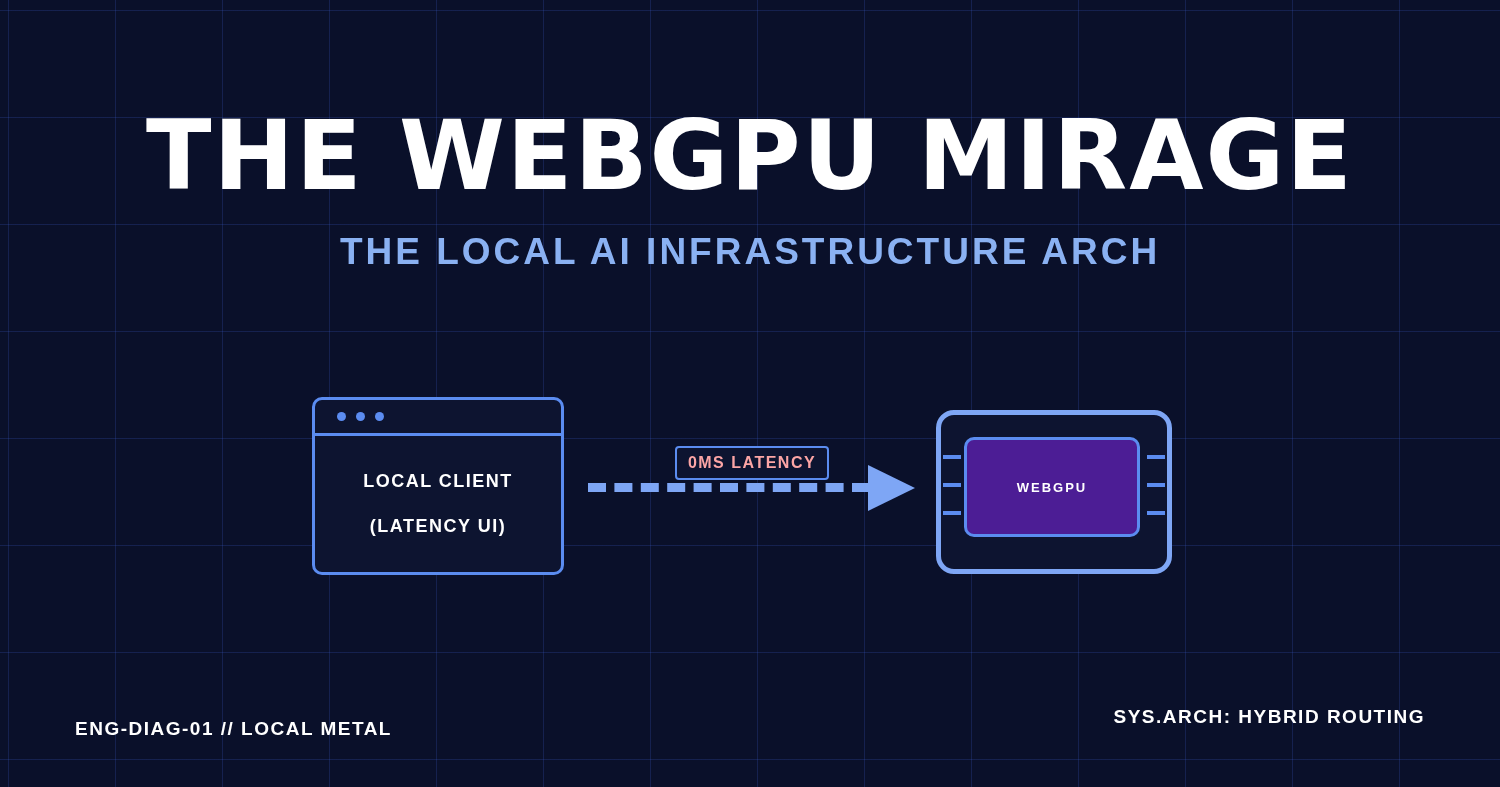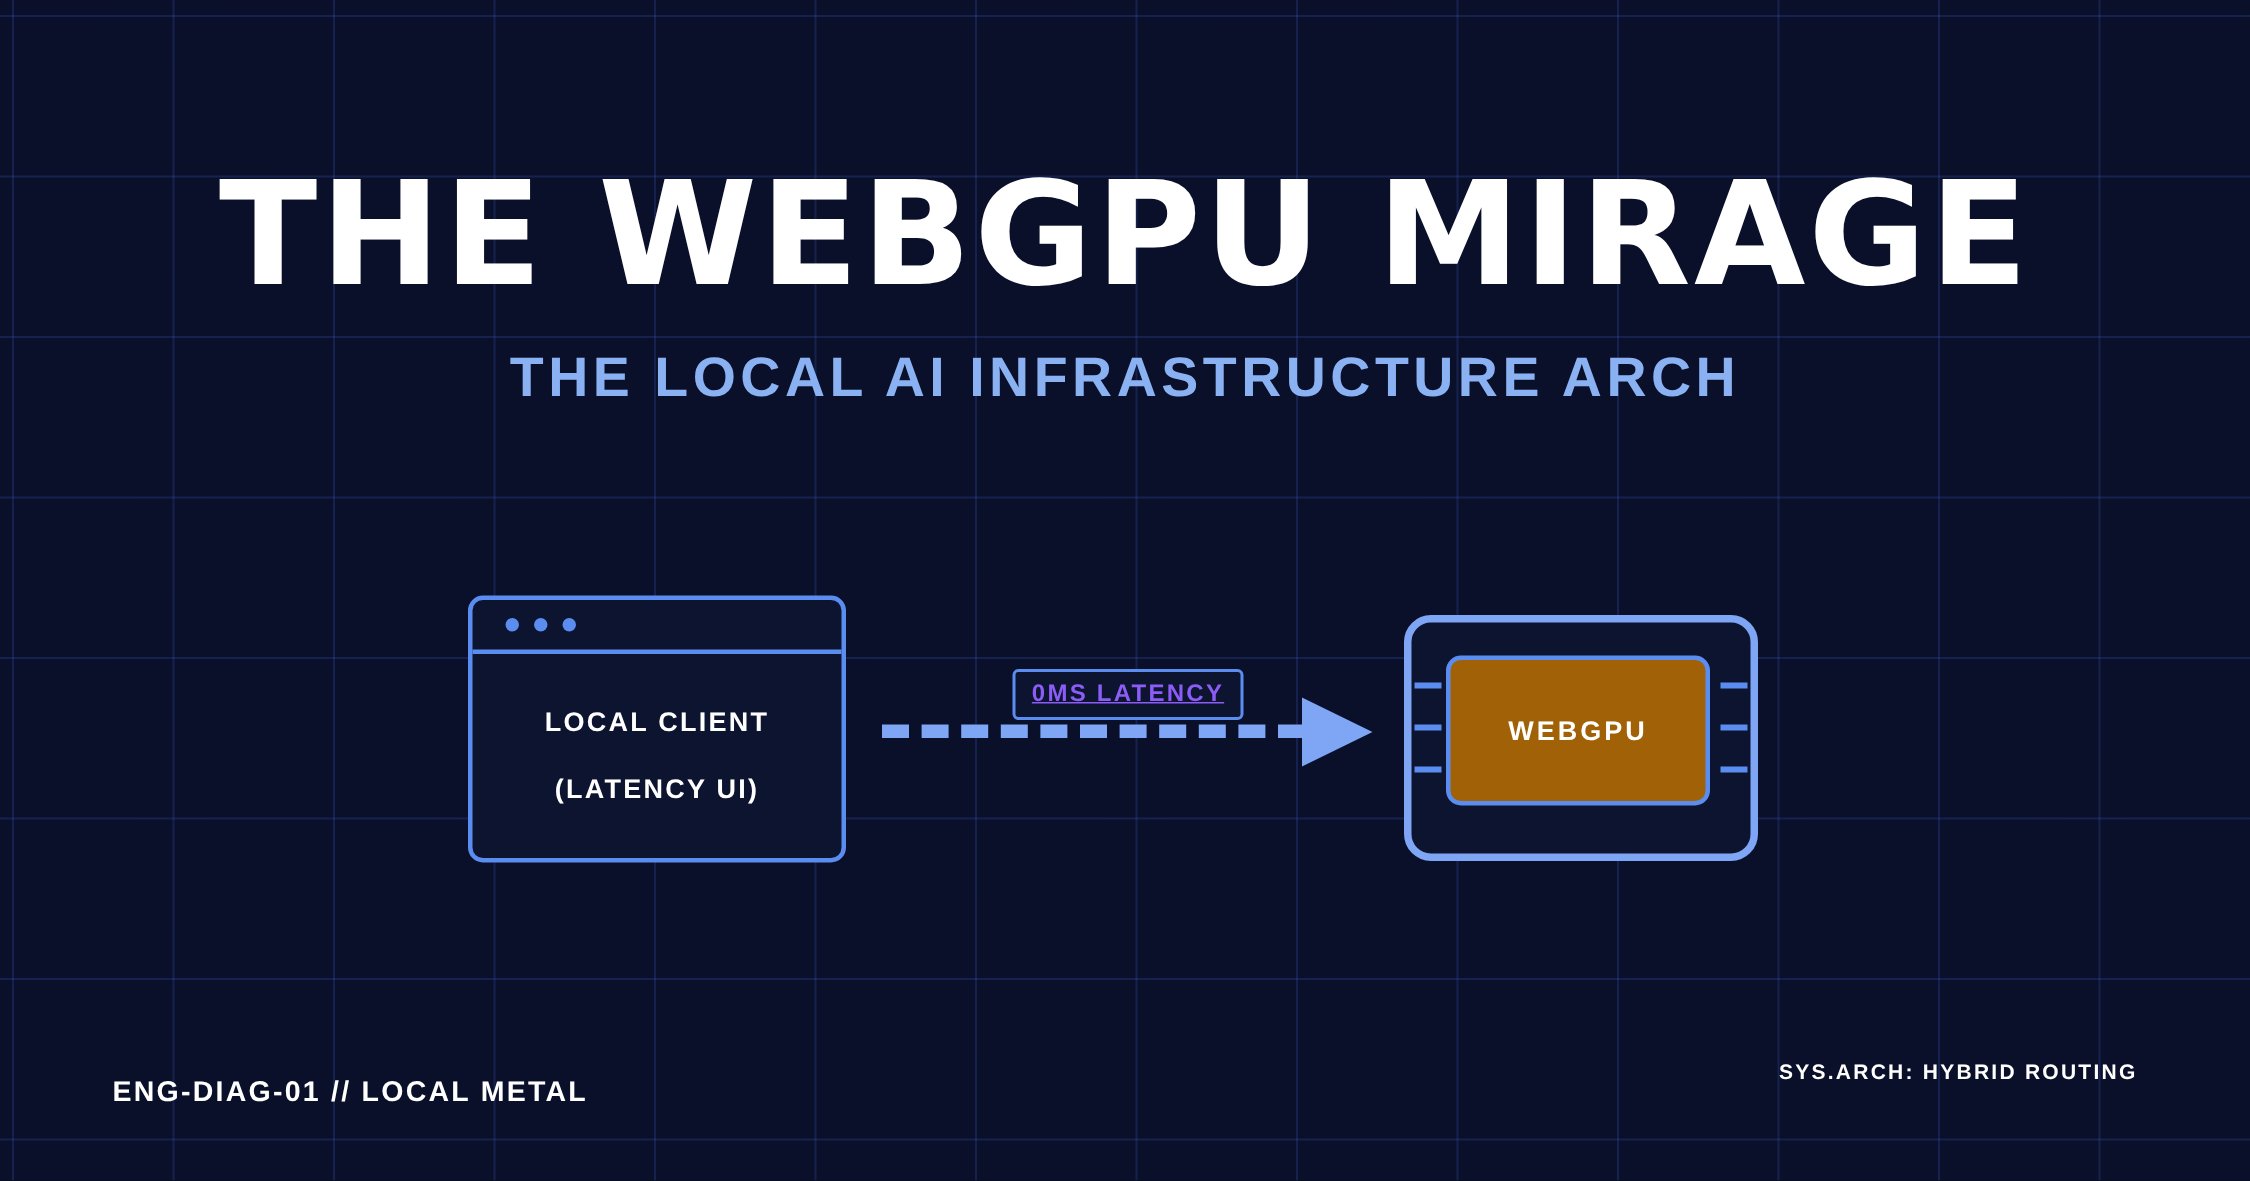--- a/index.html
+++ b/index.html
@@ -115,53 +115,52 @@
     left: 675px;
     top: 446px;
     width: 150px;
     height: 30px;
     background: #0d1430;
     border: 2px solid #5b8cf0;
     border-radius: 4px;
     display: flex;
     align-items: center;
     justify-content: center;
-    color: #8b5cf6;
+    color: #fca5a5;
     font-weight: 700;
     font-size: 16px;
     letter-spacing: 1.5px;
-    text-decoration: underline;
   }
 
   
   .chip-outer {
     position: absolute;
     left: 936px;
     top: 410px;
     width: 226px;
     height: 154px;
     background: #0d1430;
     border: 5px solid #7ea6f5;
     border-radius: 18px;
   }
   .chip-inner {
     position: absolute;
     left: 23px;
     top: 22px;
     width: 170px;
     height: 94px;
-    background: #a16207;
+    background: #4c1d95;
     border: 3px solid #5b8cf0;
     border-radius: 10px;
     display: flex;
     align-items: center;
     justify-content: center;
     color: #ffffff;
     font-weight: 700;
-    font-size: 18px;
+    font-size: 13px;
     letter-spacing: 2px;
   }
   .pin {
     position: absolute;
     width: 18px;
     height: 4px;
     background: #5b8cf0;
   }
   .pin.left  { left: 2px; }
   .pin.right { right: 2px; }
@@ -178,21 +177,21 @@
     font-weight: 700;
     font-size: 19px;
     letter-spacing: 1.5px;
   }
   .footer-right {
     position: absolute;
     right: 75px;
     top: 706px;
     color: #ffffff;
     font-weight: 700;
-    font-size: 14px;
+    font-size: 19px;
     letter-spacing: 1.5px;
     text-align: right;
   }
 </style>
 </head>
 <body>
 
 <div id="canvas">
 
   <div class="title">THE WEBGPU MIRAGE</div>

